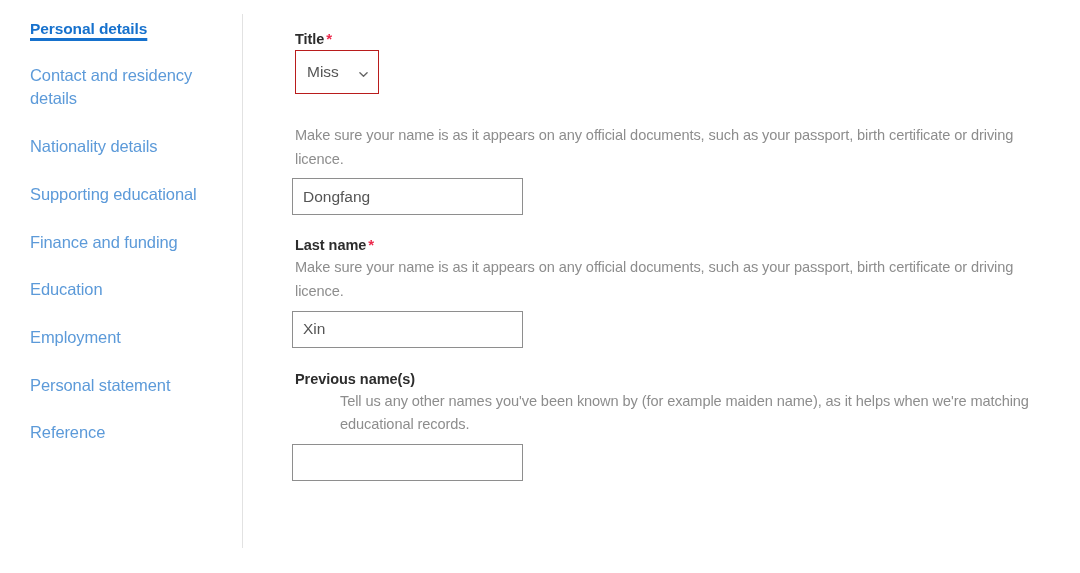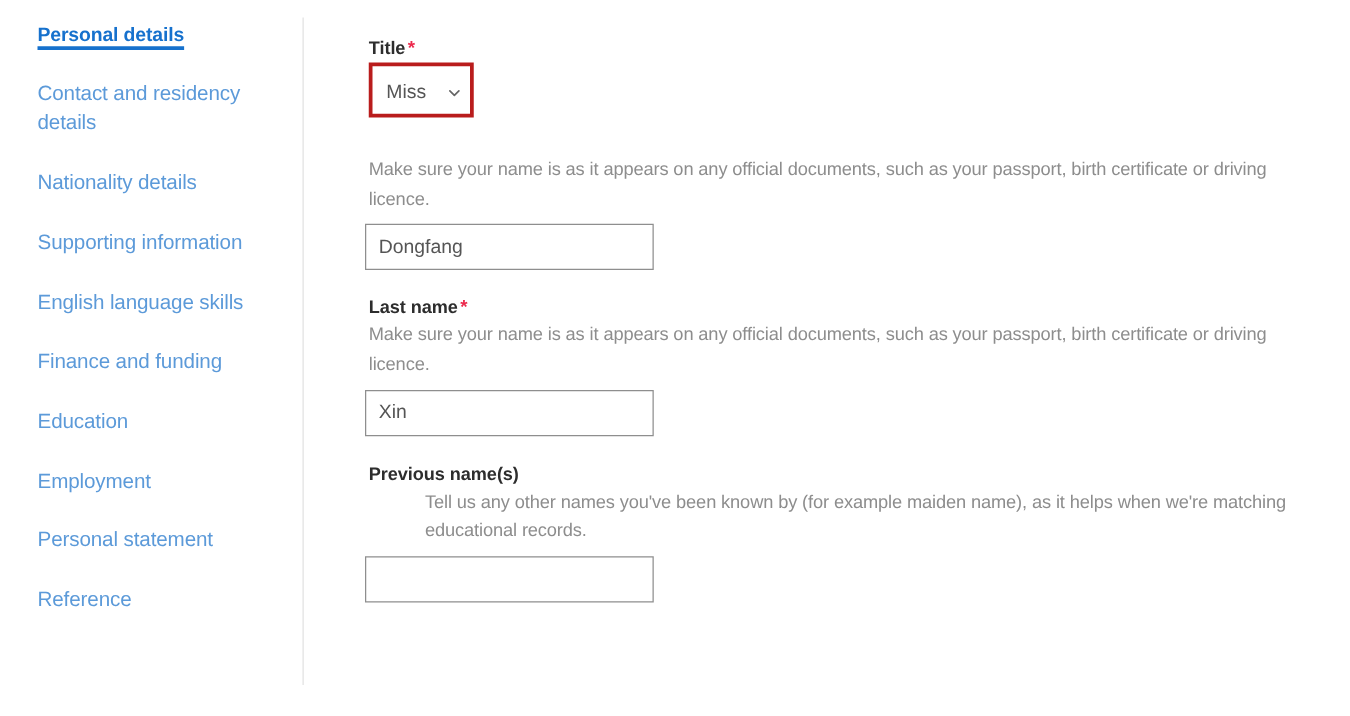--- a/index.html
+++ b/index.html
@@ -127,21 +127,21 @@
 
   .select-wrap {
     position: relative;
     display: inline-block;
     margin-left: 3px;
   }
   .select-box {
     width: 84px;
     height: 44px;
     box-sizing: border-box;
-    border: 3px solid #b91c1c;
+    border: 1px solid #b91c1c;
     background: #ffffff;
     font-family: "Liberation Sans", sans-serif;
     font-size: 15.5px;
     color: #555555;
     padding: 0 26px 0 11px;
     line-height: 42px;
     cursor: pointer;
     border-radius: 0;
     white-space: nowrap;
     overflow: hidden;
@@ -171,26 +171,23 @@
 
       <li class="nav-item">
         <a class="nav-link" href="#">Contact and residency details</a>
       </li>
 
       <li class="nav-item">
         <a class="nav-link" href="#">Nationality details</a>
       </li>
 
       <li class="nav-item">
-        <a class="nav-link" href="#">Supporting information</a>
-      </li>
-
-      <li class="nav-item">
-        <a class="nav-link" href="#">English language skills</a>
-      </li>
+        <a class="nav-link" href="#">Supporting educational</a>
+      </li>
+
 
       <li class="nav-item">
         <a class="nav-link" href="#">Finance and funding</a>
       </li>
 
       <li class="nav-item">
         <a class="nav-link" href="#">Education</a>
       </li>
 
       <li class="nav-item">

